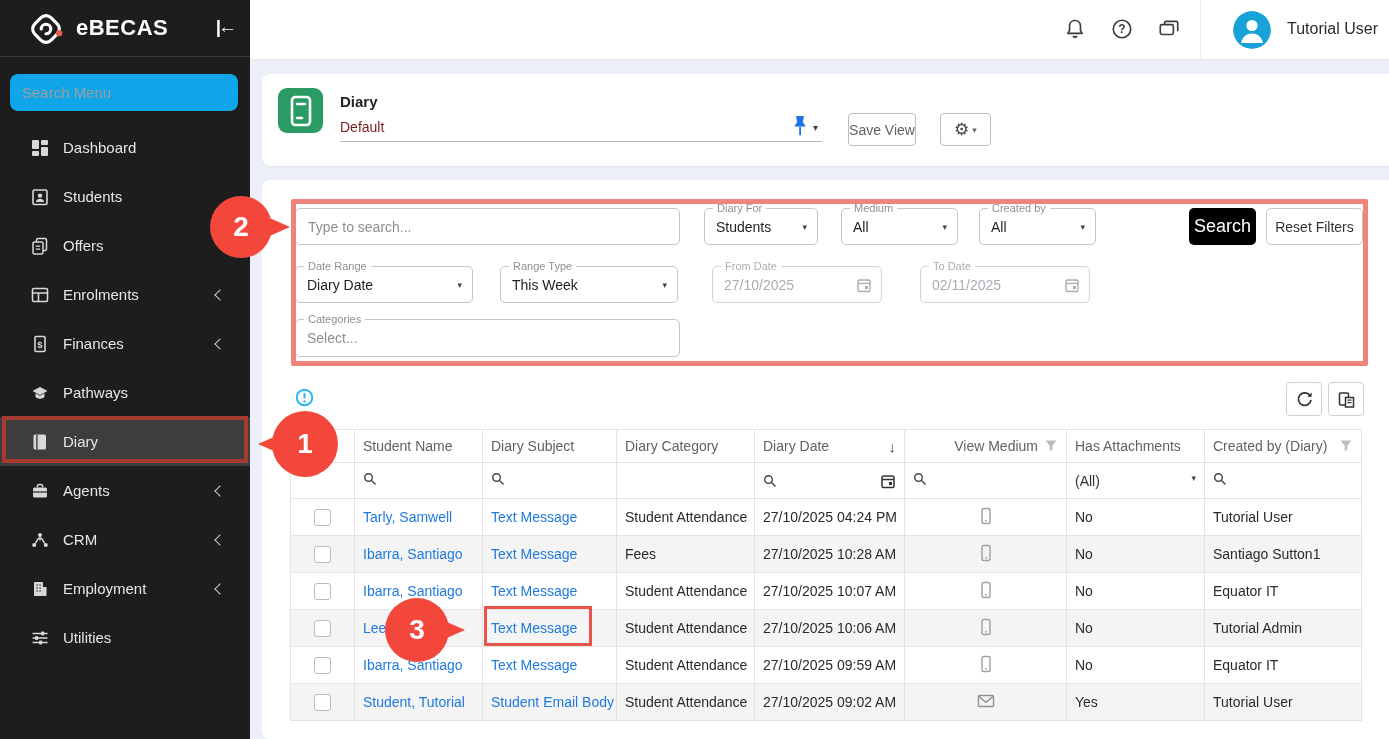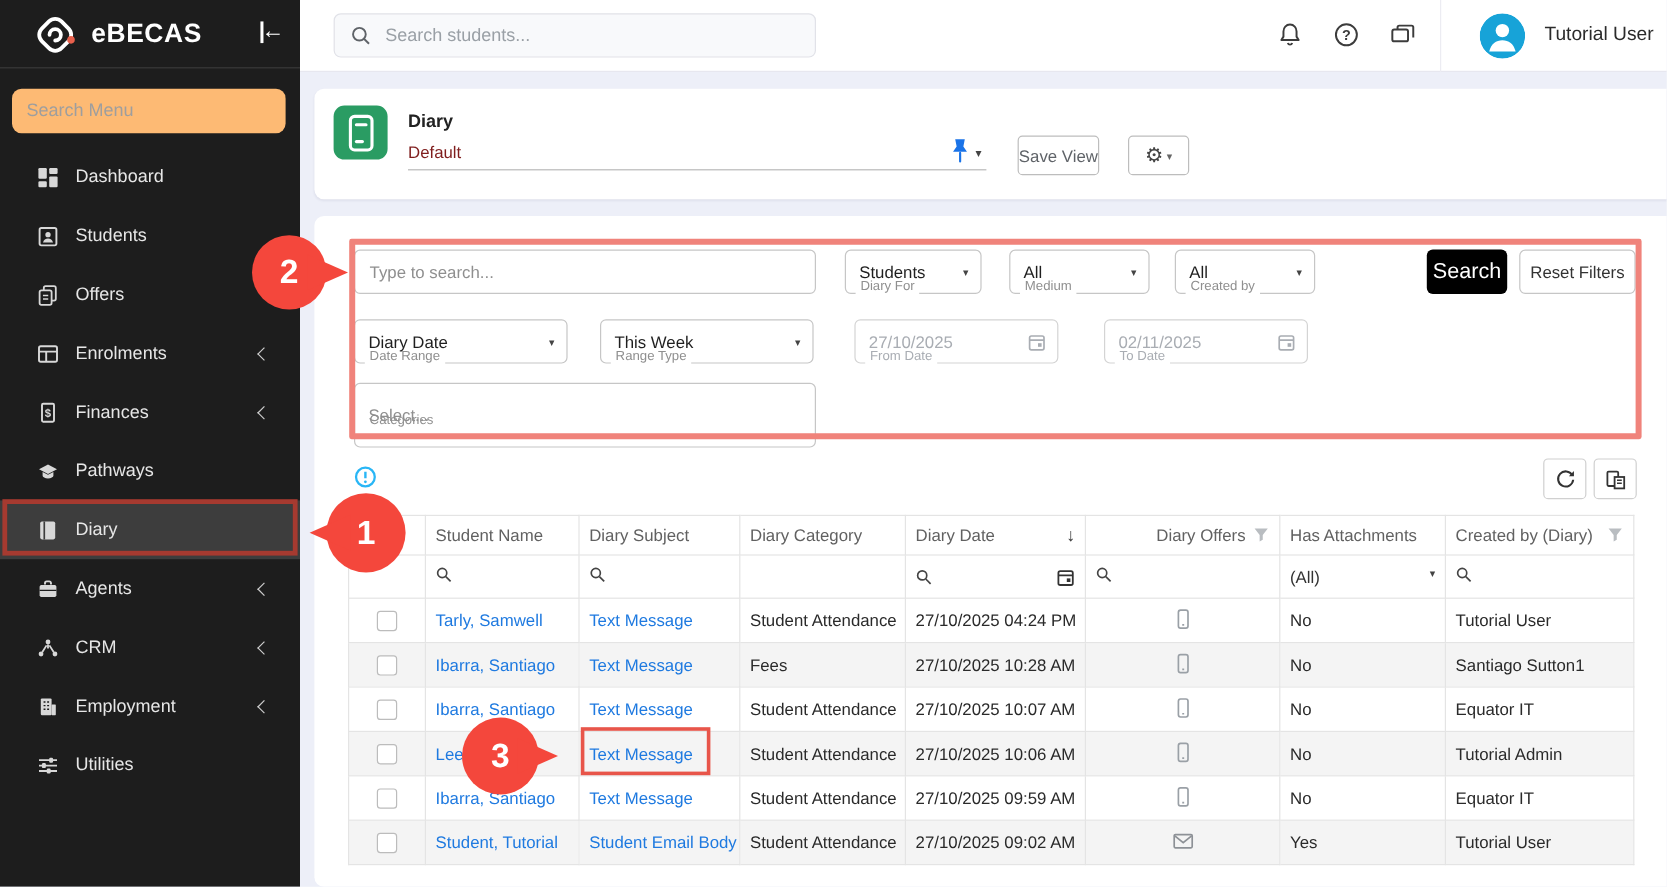--- a/index.html
+++ b/index.html
@@ -5,21 +5,21 @@
   * { margin:0; padding:0; box-sizing:border-box; }
   html,body { width:1389px; height:739px; }
   body { position:relative; overflow:hidden; background:#edeff8; font-family:"Liberation Sans",sans-serif; }
 
   
   #sidebar { position:absolute; left:0; top:0; width:250px; height:739px; background:#1d1d1d; z-index:5; }
   .sb-header { position:relative; height:57px; border-bottom:1px solid #3a3a3a; }
   .sb-logo { position:absolute; left:26px; top:9px; width:40px; height:40px; }
   .sb-title { position:absolute; left:76px; top:15px; color:#fff; font-size:22px; font-weight:bold; letter-spacing:.5px; }
   .sb-collapse { position:absolute; right:16px; top:16px; color:#fff; font-size:19px; font-weight:bold; letter-spacing:-3px; cursor:pointer; }
-  .sb-search { position:absolute; left:10px; top:74px; width:228px; height:37px; background:#fdba74; border:none; border-radius:8px; padding:0 12px; font-size:15px; font-family:inherit; color:#333; }
+  .sb-search { position:absolute; left:10px; top:74px; width:228px; height:37px; background:#0ea5e9; border:none; border-radius:8px; padding:0 12px; font-size:15px; font-family:inherit; color:#333; }
   .sb-search::placeholder { color:#9e9e9e; }
   .sb-nav { position:absolute; left:0; top:123px; width:250px; }
   .nav-item { position:relative; height:49px; display:flex; align-items:center; padding-left:30px; cursor:pointer; }
   .nav-item.active { background:#3d3d3d; }
   .nav-icon { width:20px; height:20px; margin-right:13px; flex:0 0 20px; }
   .nav-icon svg { display:block; }
   .nav-label { color:#e6e6e6; font-size:15px; }
   .nav-chevron { position:absolute; right:26px; top:50%; width:8px; height:8px; border-left:1.6px solid #cfcfcf; border-bottom:1.6px solid #cfcfcf; transform:translateY(-50%) rotate(45deg); }
 
   
@@ -45,21 +45,21 @@
   .vc-gear { left:678px; top:39px; width:51px; color:#444; font-size:17px; }
   .vc-gear .caret { font-size:9px; color:#666; margin-left:3px; vertical-align:2px; }
 
   
   #main-card { position:absolute; left:262px; top:180px; width:1127px; height:559px; background:#fff; border-radius:8px 0 0 8px; }
 
   
   .tsearch { position:absolute; left:33px; top:28px; width:385px; height:37px; border:1px solid #c6c6c6; border-radius:5px; padding:0 12px; font-size:14px; font-family:inherit; color:#b91c1c; }
   .tsearch::placeholder { color:#8f8f8f; }
   .ffield { position:absolute; height:37px; border:1px solid #c6c6c6; border-radius:5px; background:#fff; cursor:pointer; }
-  .ffield .lab { position:absolute; top:-8px; left:8px; font-size:11px; color:#8f8f8f; background:#fff; padding:0 4px; line-height:14px; white-space:nowrap;margin-top:31px; }
+  .ffield .lab { position:absolute; top:-8px; left:8px; font-size:11px; color:#8f8f8f; background:#fff; padding:0 4px; line-height:14px; white-space:nowrap; }
   .ffield .val { position:absolute; left:11px; top:50%; transform:translateY(-50%); font-size:14px; color:#1f1f1f; white-space:nowrap; }
   .ffield .caret { position:absolute; right:10px; top:50%; transform:translateY(-50%); font-size:9px; color:#444; }
   .ffield .cal { position:absolute; right:9px; top:50%; transform:translateY(-50%); width:16px; height:16px; }
   .ffield.disabled { border-color:#d4d4d4; }
   .ffield.disabled .lab, .ffield.disabled .val { color:#a9adb3; }
   .ffield.placeholder .val { color:#8f8f8f; }
   .btn-search { position:absolute; left:927px; top:28px; width:67px; height:37px; background:#000000; color:#fff; border:none; border-radius:5px; font-size:18px; font-family:inherit; cursor:pointer; }
   .btn-reset { position:absolute; left:1004px; top:28px; width:97px; height:37px; background:#fff; color:#333; border:1px solid #c6c6c6; border-radius:5px; font-size:14px; font-family:inherit; cursor:pointer; }
 
   .info-ico { position:absolute; left:33px; top:208px; width:19px; height:19px; }
@@ -226,27 +226,20 @@
             <rect x="5" y="7.9" width="3.2" height="4.2" rx="1" fill="#d8d8d8"></rect>
             <rect x="9" y="12.4" width="3.2" height="4.2" rx="1" fill="#d8d8d8"></rect>
           </svg>
         </span>
         <span class="nav-label">Utilities</span>
       </div>
     </nav>
 </aside>
 
 <header id="topbar">
-  <div class="tb-search">
-    <svg width="20" height="20" viewBox="0 0 20 20">
-      <circle cx="8.5" cy="8.5" r="5.3" fill="none" stroke="#5f6368" stroke-width="1.6"></circle>
-      <path d="M12.5 12.5l4 4" stroke="#5f6368" stroke-width="1.6"></path>
-    </svg>
-    <input placeholder="Search students..." style="">
-  </div>
   <span class="tb-ico" style="left:813px">
     <svg width="24" height="24" viewBox="0 0 22 22">
         <path d="M11 3.2c-3 0-5 2.3-5 5.2v4L4.4 15h13.2L16 12.4v-4c0-2.9-2-5.2-5-5.2z" fill="none" stroke="#3c3c3c" stroke-width="1.5" stroke-linejoin="round"></path>
         <path d="M9.3 17.3a1.8 1.8 0 0 0 3.4 0" fill="none" stroke="#3c3c3c" stroke-width="1.5"></path>
       </svg>
   </span>
   <span class="tb-ico" style="left:860px">
     <svg width="24" height="24" viewBox="0 0 22 22">
         <circle cx="11" cy="11" r="8" fill="none" stroke="#3c3c3c" stroke-width="1.5"></circle>
         <text x="11" y="14.8" font-size="11" text-anchor="middle" fill="#3c3c3c" font-weight="bold" font-family="Liberation Sans,sans-serif">?</text>
@@ -339,21 +332,21 @@
     <span class="lab">To Date</span>
     <span class="val">02/11/2025</span>
     <span class="cal">
       <svg width="16" height="16" viewBox="0 0 16 16" style="color:#a9adb3">
           <rect x="2" y="3" width="12" height="11.5" rx="1.5" fill="none" stroke="currentColor" stroke-width="1.4"></rect>
           <path d="M2 6.5h12" stroke="currentColor" stroke-width="1.4"></path>
           <rect x="9" y="9" width="3" height="3" fill="currentColor"></rect>
         </svg>
     </span>
   </div>
-  <div class="ffield placeholder" style="left:33px; top:139px; width:385px; height:54px;">
+  <div class="ffield placeholder" style="left:33px; top:139px; width:385px; height:38px;">
     <span class="lab">Categories</span>
     <span class="val">Select...</span>
   </div>
 
   <span class="info-ico">
     <svg width="19" height="19" viewBox="0 0 18 18">
         <circle cx="9" cy="9" r="7.4" fill="none" stroke="#29b6f6" stroke-width="1.8"></circle>
         <path d="M9 4.8v5.2" stroke="#29b6f6" stroke-width="1.9"></path>
         <circle cx="9" cy="12.8" r="1.1" fill="#29b6f6"></circle>
       </svg>
@@ -391,21 +384,21 @@
         <th><span>Diary Subject</span></th>
         <th><span>Diary Category</span></th>
         <th>
             <div class="hflex between">
               <span>Diary Date</span>
               <span class="sort-arrow">↓</span>
             </div>
           </th>
         <th>
             <div class="hflex right">
-              <span>Diary Offers</span>
+              <span>View Medium</span>
               <svg width="14" height="14" viewBox="0 0 14 14">
                 <path d="M1.5 1.5h11L8.3 6.8v4L5.7 12.3V6.8z" fill="#b9bdc1"></path>
               </svg>
             </div>
           </th>
         <th><span>Has Attachments</span></th>
         <th>
             <div class="hflex between">
               <span>Created by (Diary)</span>
               <svg width="14" height="14" viewBox="0 0 14 14">

